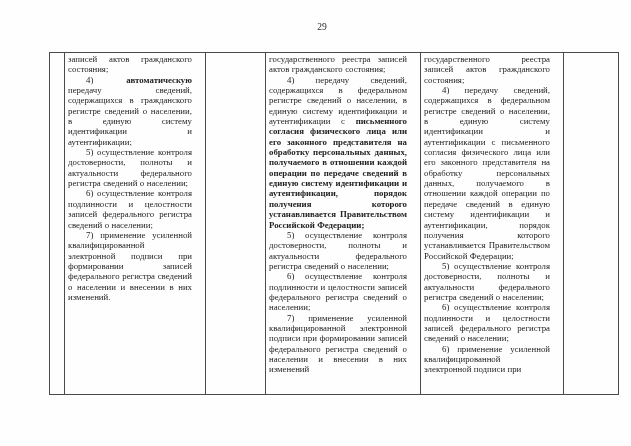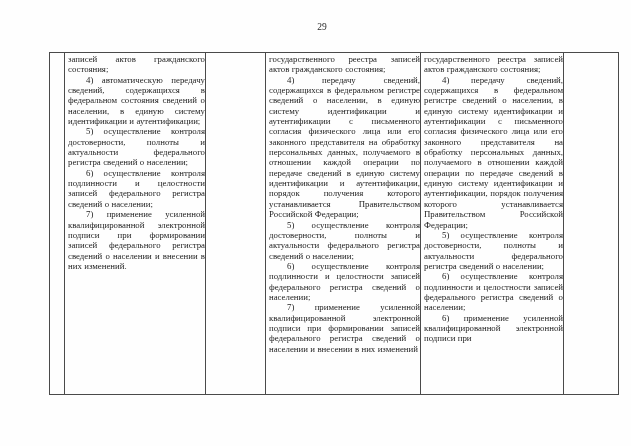--- a/index.html
+++ b/index.html
@@ -34,50 +34,50 @@
     box-sizing: border-box;
     border: 1px solid #4a4a4a;
     overflow: hidden;
     background: #fefefe;
   }
   .cell {
     height: 100%;
     box-sizing: border-box;
     border-right: 1px solid #4a4a4a;
     overflow: hidden;
-    padding: 1px 0 0 3px;
+    padding: 1px 13px 0 3px;
   }
   .cell:last-child { border-right: none; }
   .cell:nth-child(1) { width: 15px;  padding: 0; flex: none; }
   .cell:nth-child(2) { width: 141px; flex: none; }
   .cell:nth-child(3) { width: 60px;  padding: 0; flex: none; }
   .cell:nth-child(4) { width: 155px; flex: none; }
   .cell:nth-child(5) { width: 143px; flex: none; }
   .cell:nth-child(6) { flex: 1; padding: 0; }
   .para {
     margin: 0;
     font-size: 8.8px;
     line-height: 10.35px;
     text-align: justify;
     color: #232323;
     word-spacing: 0.2px;
   }
   .para.indent { text-indent: 18px; }
-  .seg-bold { font-weight: normal; }
+  .seg-bold { font-weight: bold; }
 </style>
 </head>
 <body>
 
 <div class="page">
   <div class="page-number">29</div>
   <div class="doc-table">
       <div class="cell"></div>
       <div class="cell">
         <p class="para"><span>записей актов гражданского состояния;</span></p>
-        <p class="para indent"><span>4) </span><span class="seg-bold">автоматическую</span><span> передачу сведений, содержащихся в федеральном состояния сведений о населении, в единую систему идентификации и аутентификации;</span></p>
+        <p class="para indent"><span>4) </span><span class="seg-bold">автоматическую</span><span> передачу сведений, содержащихся в гражданского регистре сведений о населении, в единую систему идентификации и аутентификации;</span></p>
         <p class="para indent"><span>5) осуществление контроля достоверности, полноты и актуальности федерального регистра сведений о населении;</span></p>
         <p class="para indent"><span>6) осуществление контроля подлинности и целостности записей федерального регистра сведений о населении;</span></p>
         <p class="para indent"><span>7) применение усиленной квалифицированной электронной подписи при формировании записей федерального регистра сведений о населении и внесении в них изменений.</span></p>
       </div>
       <div class="cell"></div>
       <div class="cell">
         <p class="para"><span>государственного реестра записей актов гражданского состояния;</span></p>
         <p class="para indent"><span>4) передачу сведений, содержащихся в федеральном регистре сведений о населении, в единую систему идентификации и аутентификации с </span><span class="seg-bold">письменного согласия физического лица или его законного представителя на обработку персональных данных, получаемого в отношении каждой операции по передаче сведений в единую систему идентификации и аутентификации, порядок получения которого устанавливается Правительством Российской Федерации;</span></p>
         <p class="para indent"><span>5) осуществление контроля достоверности, полноты и актуальности федерального регистра сведений о населении;</span></p>
         <p class="para indent"><span>6) осуществление контроля подлинности и целостности записей федерального регистра сведений о населении;</span></p>

